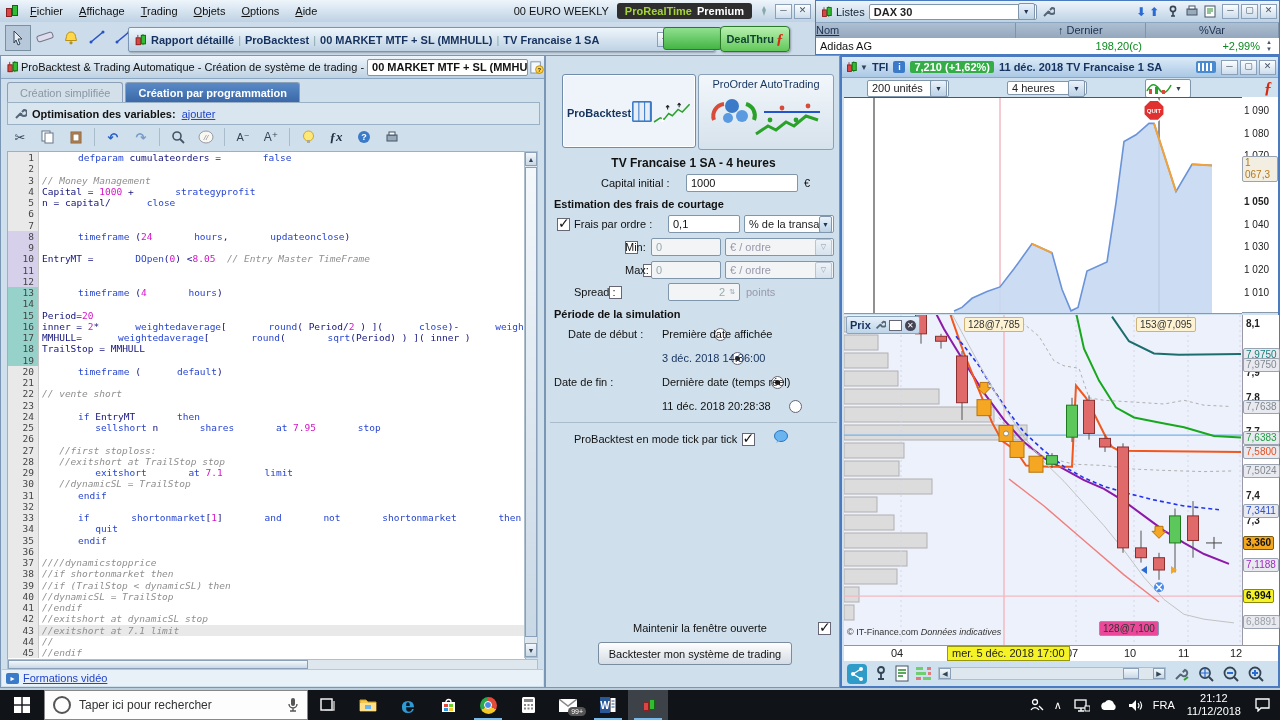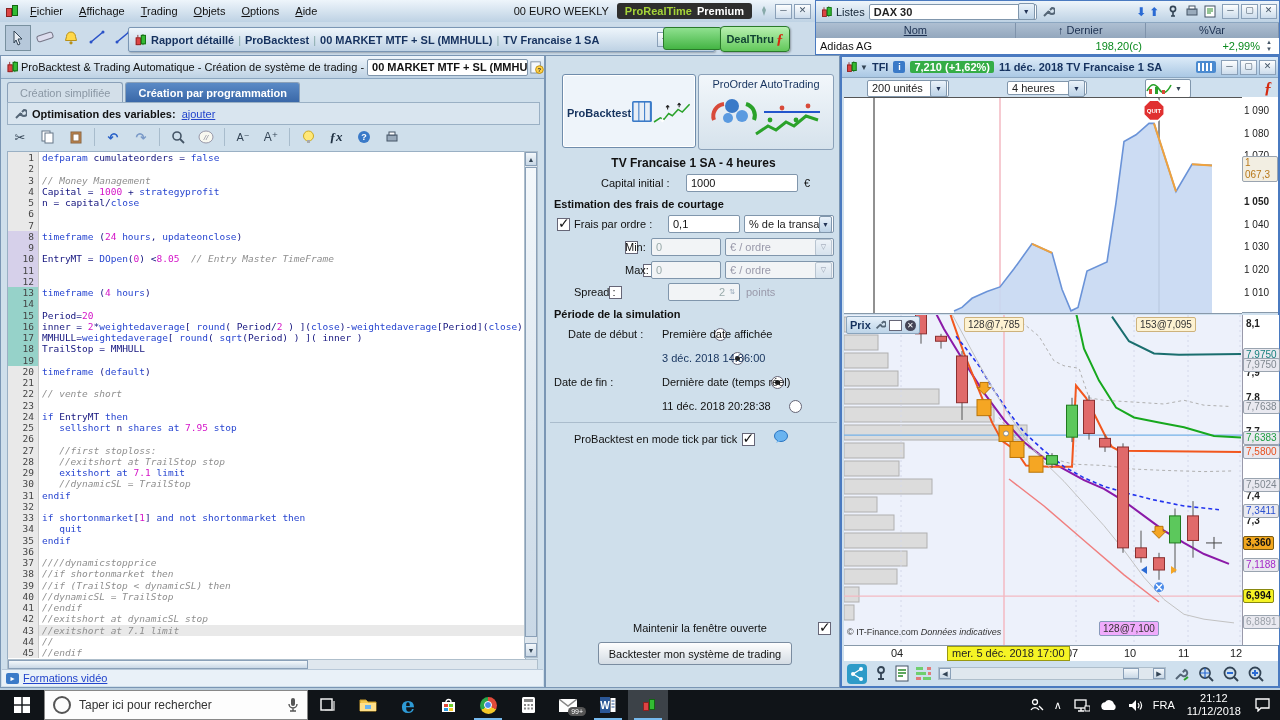--- a/index.html
+++ b/index.html
@@ -48,35 +48,35 @@
   .tab.active{background:linear-gradient(#5a8ac6,#3a68a8);color:#fff;font-weight:bold;}
   #code{font-family:"DejaVu Sans Mono","Liberation Mono",monospace;font-size:9.5px;line-height:11.25px;
     background:#fff;overflow:hidden;}
   .cl{display:flex;height:11.25px;white-space:pre;}
   .cl .gut{width:26px;flex:0 0 26px;text-align:right;padding-right:4px;color:#444;background:#e9e9e9;
     border-right:1px solid #c8c8c8;}
   .cl.gp .gut{background:#d6d0ea;}
   .cl.gt .gut{background:#96d2c9;}
   .cl.activeline .txt{background:#e9e9e9;}
   .cl .txt{flex:1;padding-left:3px;}
-  .kw{color:#2745d0;} .id{color:#14147e;} .num{color:#d414c8;} .op{color:#14147e;}
+  .kw{color:#2745d0;margin-left:36px;} .id{color:#14147e;} .num{color:#d414c8;} .op{color:#14147e;}
   .com{color:#8f8f8f;font-style:italic;}
   .link{color:#2244cc;text-decoration:underline;font-size:11px;}
   
   .sbtrack{background:#dfe7ee;border:1px solid #aebecb;box-sizing:border-box;}
   .sbthumb{background:linear-gradient(#f4f8fb,#c9d8e6);border:1px solid #8aa0b8;box-sizing:border-box;}
   .sbarrow{background:linear-gradient(#f4f8fb,#c9d8e6);border:1px solid #8aa0b8;font-size:7px;color:#345;
     display:flex;align-items:center;justify-content:center;box-sizing:border-box;}
   
   .ytick{position:absolute;font-size:10px;color:#222;}
   .ybox{position:absolute;font-size:10px;background:#e9e9f0;border:1px solid #9aa4b0;border-radius:2px;
     padding:0 2px;line-height:12px;}
   .tradelbl{position:absolute;font-size:10px;background:#fdf2d2;border:1px solid #cdb27c;
     border-radius:2px;padding:0 3px;line-height:13px;color:#333;}
-  .tradelbl.white{background:#f0abfc;border-color:#8899bb;}
+  .tradelbl.white{background:#ec4899;border-color:#8899bb;}
   .xlab{position:absolute;font-size:11px;color:#222;}
   
   #taskbar{background:#101418;color:#fff;justify-content:center;}
   .tbico{width:40px;height:30px;display:flex;align-items:center;justify-content:center;position:relative;}
   .runline{position:absolute;left:6px;right:6px;bottom:0;height:2px;background:#76b9ed;}
   .badge99{position:absolute;right:2px;bottom:4px;background:#555;border-radius:7px;color:#fff;
     font-size:7px;padding:0 3px;line-height:9px;}
   .card{position:absolute;border:1px solid #8aa0b8;border-radius:3px;background:linear-gradient(#f2f7fb,#d6e2ec);
     text-align:center;font-size:11px;color:#123;}
   .card.sel{background:#eef4fa;border-color:#6f8cab;box-shadow:0 0 0 1px #fff inset;}
@@ -280,21 +280,21 @@
       </svg>
     <svg width="12" height="13" viewBox="0 0 12 13" style="margin-right:4px;">
         <rect x="1" y="1" width="10" height="11" fill="#fff" stroke="#456"></rect>
         <path d="M3 4h6M3 6h6M3 8h4" stroke="#2a8a2a"></path>
       </svg>
     <span class="winbtn">─</span>
     <span class="winbtn">▢</span>
     <span class="winbtn" style="margin-right:2px;">✕</span>
   </div>
   <div id="dax-header" style="height:15px;display:flex;background:linear-gradient(#aebfd2,#93a7bd);font-size:11px;color:#1c3050;">
-      <div style="width: 200px; text-align: center; border-right: 1px solid rgb(127, 147, 171); line-height: 15px; text-decoration: underline;">Nom</div>
+      <div style="width: 200px; border-right: 1px solid rgb(127, 147, 171); line-height: 15px; text-decoration: underline;">Nom</div>
       <div style="width: 130px; text-align: center; border-right: 1px solid rgb(127, 147, 171); line-height: 15px;">↑ Dernier</div>
       <div style="width: 133px; text-align: center; border-right: 1px solid rgb(127, 147, 171); line-height: 15px;">%Var</div>
     </div>
   <div id="dax-row" style="height:16px;display:flex;background:#fff;font-size:11px;align-items:center;">
       <div style="width: 200px; padding-left: 4px; color: rgb(17, 17, 17);">Adidas AG</div>
       <div style="width: 122px; text-align: right; color: rgb(10, 138, 30);">198,20(c)</div>
       <div style="width: 118px; text-align: right; color: rgb(10, 138, 30);">+2,99%</div>
       <div style="width: 12px; margin-left: 3px; font-size: 6px; line-height: 7px; color: rgb(68, 85, 102); text-align: center;">▲<br>▼</div>
     </div>
 </div>
@@ -734,21 +734,21 @@
       <div class="ytick" style="left: 3px; top: 52px; font-weight: bold;">7,9</div>
       <div class="ytick" style="left: 3px; top: 77px; font-weight: bold;">7,8</div>
       <div class="ytick" style="left: 3px; top: 111px; font-weight: bold;">7,7</div>
       <div class="ytick" style="left: 3px; top: 175px; font-weight: bold;">7,4</div>
       <div class="ytick" style="left: 3px; top: 200px; font-weight: bold;">7,3</div>
       <div class="ybox" style="left: 0px; top: 33px; color: rgb(23, 128, 126);">7,9750</div>
       <div class="ybox" style="left: 0px; top: 43px; color: rgb(128, 136, 144);">7,9750</div>
       <div class="ybox" style="left: 0px; top: 85px; color: rgb(128, 136, 144);">7,7638</div>
       <div class="ybox" style="left: 0px; top: 116px; color: rgb(30, 158, 64);">7,6383</div>
       <div class="ybox" style="left: 0px; top: 130px; color: rgb(232, 80, 30);">7,5800</div>
-      <div class="ybox" style="left: 0px; top: 163px; color: rgb(128, 136, 144);">7,5024</div>
+      <div class="ybox" style="left: 0px; top: 149px; color: rgb(128, 136, 144);">7,5024</div>
       <div class="ybox" style="left: 0px; top: 189px; color: rgb(42, 80, 208);">7,3411</div>
       <div class="ybox" style="left: 0px; top: 243px; color: rgb(164, 40, 200);">7,1188</div>
       <div class="ybox" style="left: 0px; top: 300px; color: rgb(154, 160, 168);">6,8891</div>
       <div class="ybox" style="left: 0px; top: 221px; background: rgb(242, 167, 30); color: rgb(17, 17, 17); font-weight: bold; border-color: rgb(122, 90, 16);">3,360</div>
       <div class="ybox" style="left: 0px; top: 274px; background: rgb(245, 243, 37); color: rgb(17, 17, 17); font-weight: bold; border-color: rgb(136, 136, 16);">6,994</div>
     </div>
 
   <div id="pr-xaxis" style="position:absolute;left:2px;top:588px;width:434px;height:15px;background:#fff;border-top:1px solid #8899aa;">
       <div class="xlab" style="left: 47px; top: 1px;">04</div>
       <div class="xlab" style="left: 222px; top: 1px;">07</div>

